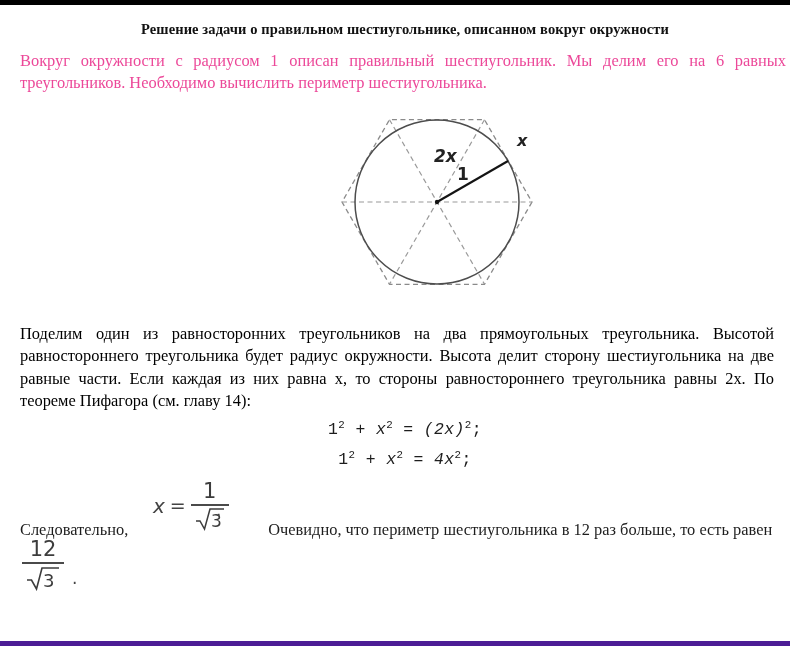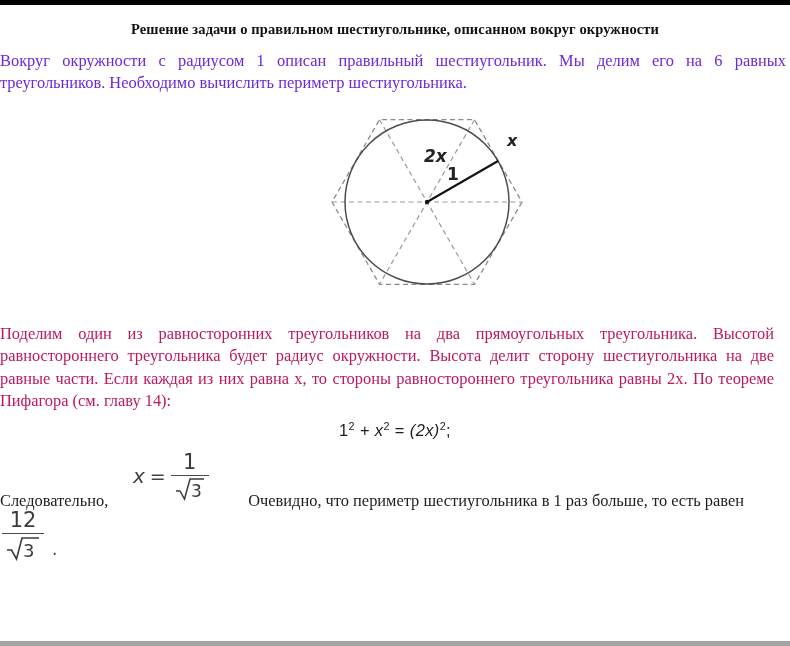--- a/index.html
+++ b/index.html
@@ -15,43 +15,44 @@
     color: #1a1a1a;
     position: relative;
   }
 
   .page {
     position: relative;
     width: 790px;
     height: 646px;
     box-sizing: border-box;
     border-top: 5px solid #000000;
-    border-bottom: 5px solid #a3a3a3;
+    border-bottom: 5px solid #4c1d95;
     background: #ffffff;
+    padding-left: 20px;
   }
 
   .doc-title {
     text-align: center;
     font-size: 14.5px;
     font-weight: bold;
     letter-spacing: 0.1px;
     margin: 17px 0 0 0;
     padding: 0 14px;
     line-height: 1.1;
     color: #111;
   }
 
   .intro {
     font-size: 16.4px;
     line-height: 1.33;
     margin: 12px 0 0 0;
     padding: 0 4px 0 0;
     text-align: justify;
     text-justify: inter-word;
-    color: #6d28d9;
+    color: #ec4899;
   }
 
   .figure-wrap {
     width: 100%;
     display: flex;
     justify-content: center;
     margin-top: 16px;
     margin-left: 32px;
   }
 
@@ -60,34 +61,34 @@
     width: 260px;
     height: 185px;
   }
 
   .body-para {
     font-size: 16.4px;
     line-height: 1.38;
     margin: 28px 16px 0 0;
     text-align: justify;
     text-justify: inter-word;
-    color: #be185d;
+    color: #000000;
   }
 
   .equations {
     margin: 9px 0 0 0;
     text-align: center;
   }
   .eq-line {
     font-size: 16.4px;
     line-height: 1.0;
     margin: 0 0 13px 0;
     letter-spacing: 0.4px;
     color: #1d1d1d;
-    font-family: Liberation Sans, sans-serif;
+    font-family: Liberation Mono, monospace;
   }
   .eq-line i { font-style: italic; }
   .eq-line sup {
     font-size: 0.66em;
     vertical-align: super;
     line-height: 0;
   }
 
   
   .closing {
@@ -216,20 +217,27 @@
 
   <p class="body-para">Поделим один из равносторонних треугольников на два прямоугольных треугольника. Высотой равностороннего треугольника будет радиус окружности. Высота делит сторону шестиугольника на две равные части. Если каждая из них равна x, то стороны равностороннего треугольника равны 2x. По теореме Пифагора (см. главу 14):</p>
 
   <div class="equations">
     <div class="eq-line">
       <span>1</span><sup>2</sup>
       <span>+</span>
       <i>x</i><sup>2</sup>
       <span>=</span>
       <i>(2x)</i><sup>2</sup><span>;</span>
+    </div>
+    <div class="eq-line">
+      <span>1</span><sup>2</sup>
+      <span>+</span>
+      <i>x</i><sup>2</sup>
+      <span>=</span>
+      <i>4x</i><sup>2</sup><span>;</span>
     </div>
   </div>
 
   <div class="closing">
 
     <div class="frac-inline-x">
       <span class="lhs-x">x</span>
       <span class="eqsign">=</span>
       <span class="frac">
         <span class="num">1</span>
@@ -238,21 +246,21 @@
           <svg class="sqrt-g" width="30" height="24" viewBox="0 0 30 24">
             <path d="M1 14 L5 14 L9.5 22 L15 2 L29 2" fill="none" stroke="#3c3c3c" stroke-width="1.5" stroke-linejoin="miter" stroke-linecap="butt"></path>
             <text x="16" y="20" font-family="DejaVu Sans, Liberation Sans, sans-serif" font-size="17" fill="#3c3c3c">3</text>
           </svg>
         </span>
       </span>
     </div>
     <span class="frac-tail">.</span>
 
     <div class="closing-line">
-      <span class="closing-word-before">Следовательно,</span><span class="closing-gap"></span><span class="closing-word-after">Очевидно, что периметр шестиугольника в 1 раз больше, то есть равен</span>
+      <span class="closing-word-before">Следовательно,</span><span class="closing-gap"></span><span class="closing-word-after">Очевидно, что периметр шестиугольника в 12 раз больше, то есть равен</span>
     </div>
 
     <div class="frac-final">
       <span class="frac">
         <span class="num">12</span>
         <span class="bar"></span>
         <span class="den">
           <svg class="sqrt-g" width="34" height="26" viewBox="0 0 34 26">
             <path d="M1 15 L5.5 15 L10.5 24 L16 3 L33 3" fill="none" stroke="#3c3c3c" stroke-width="1.6" stroke-linejoin="miter" stroke-linecap="butt"></path>
             <text x="17" y="22" font-family="DejaVu Sans, Liberation Sans, sans-serif" font-size="18" fill="#3c3c3c">3</text>

